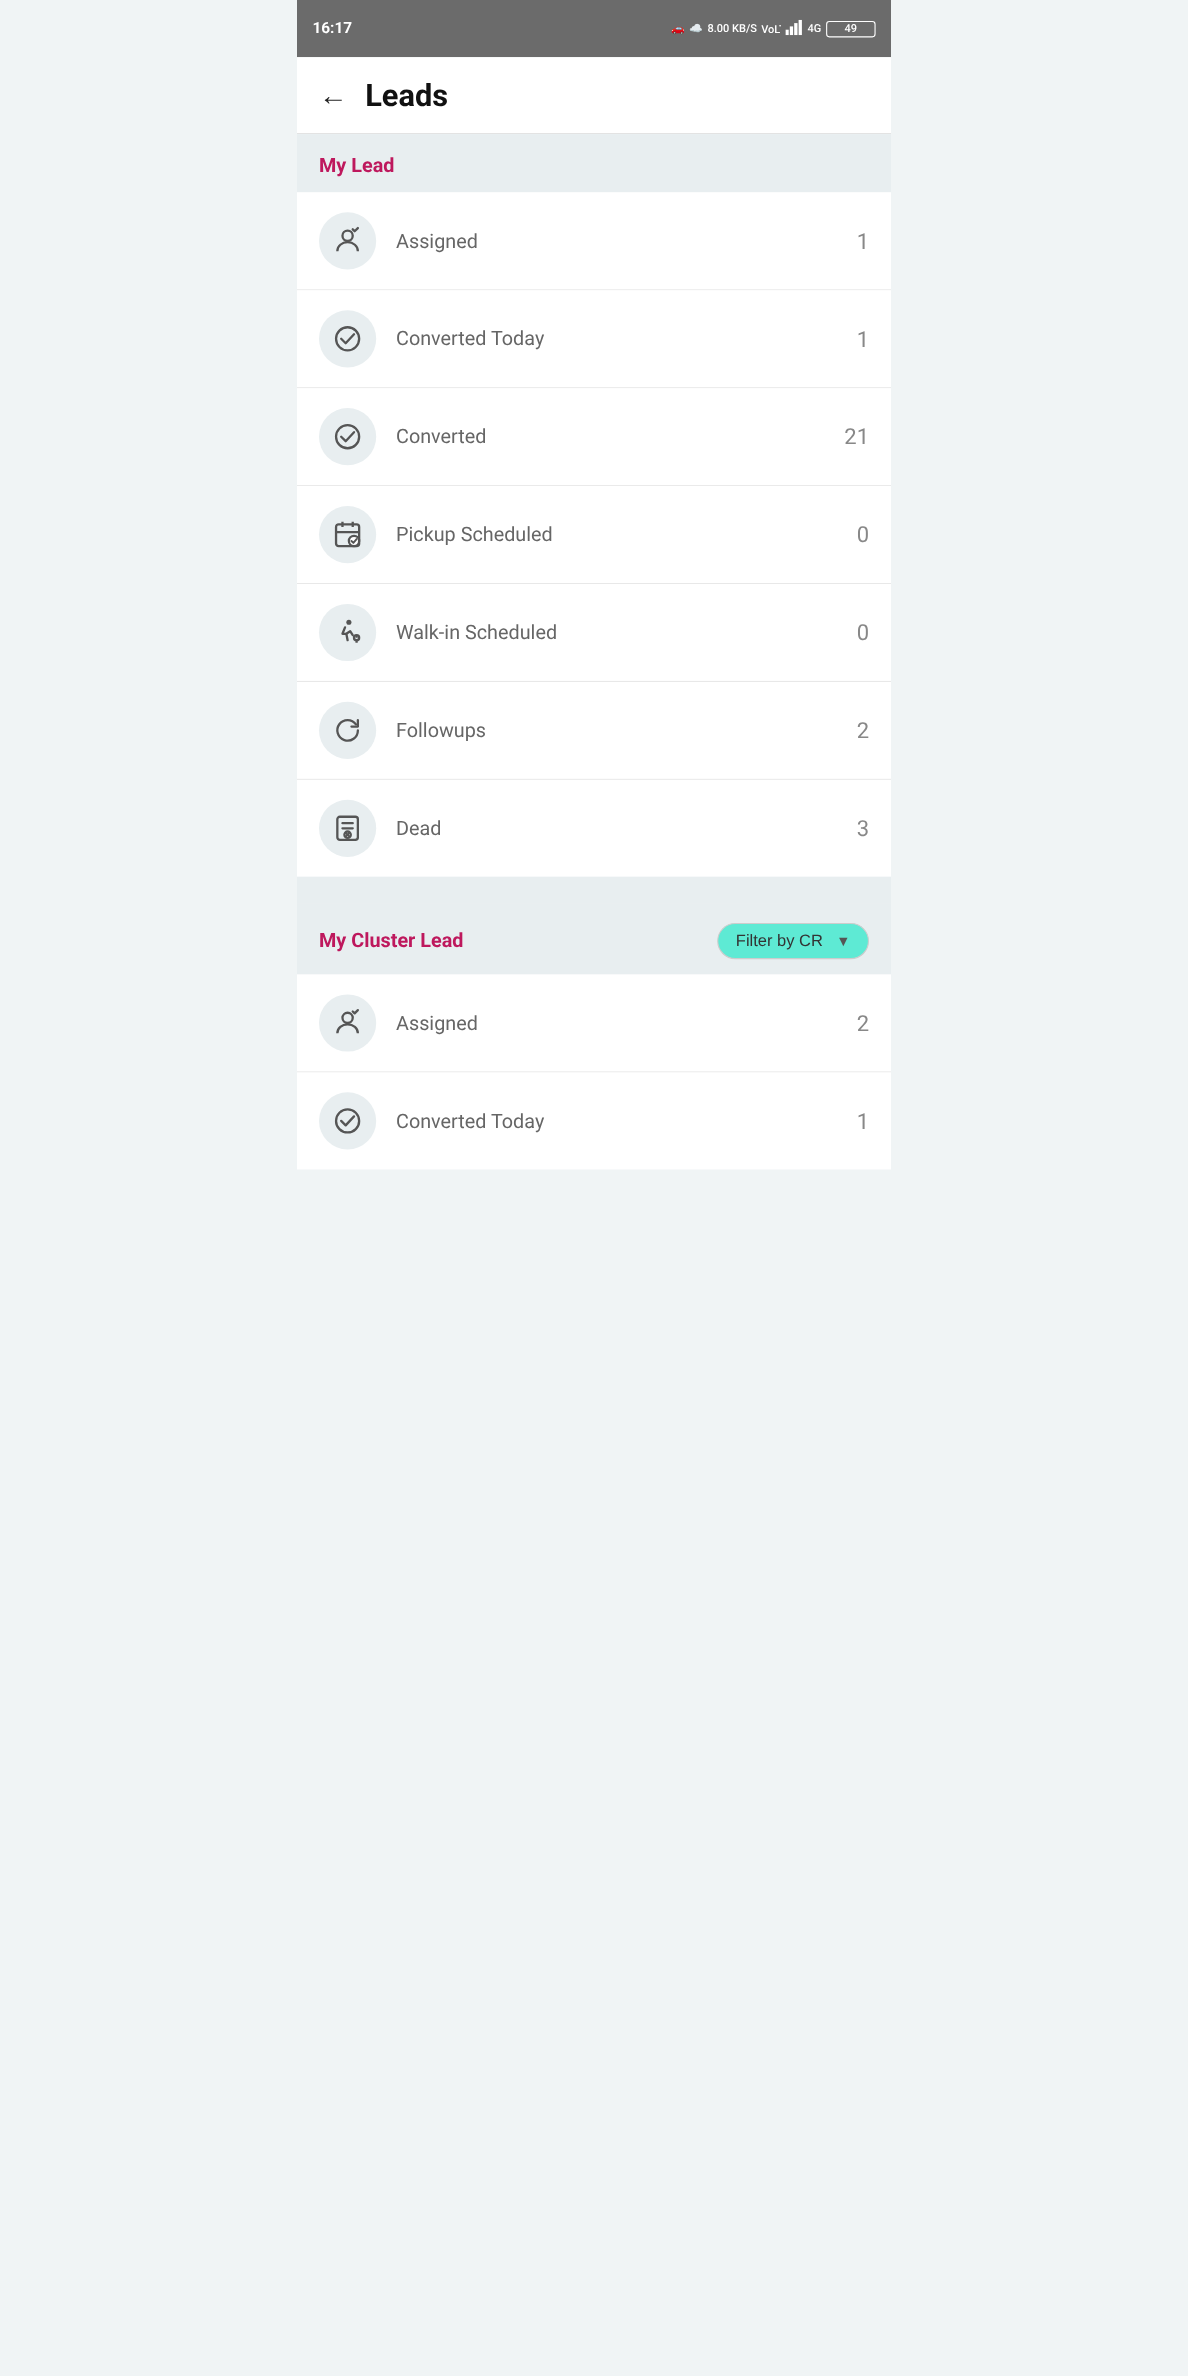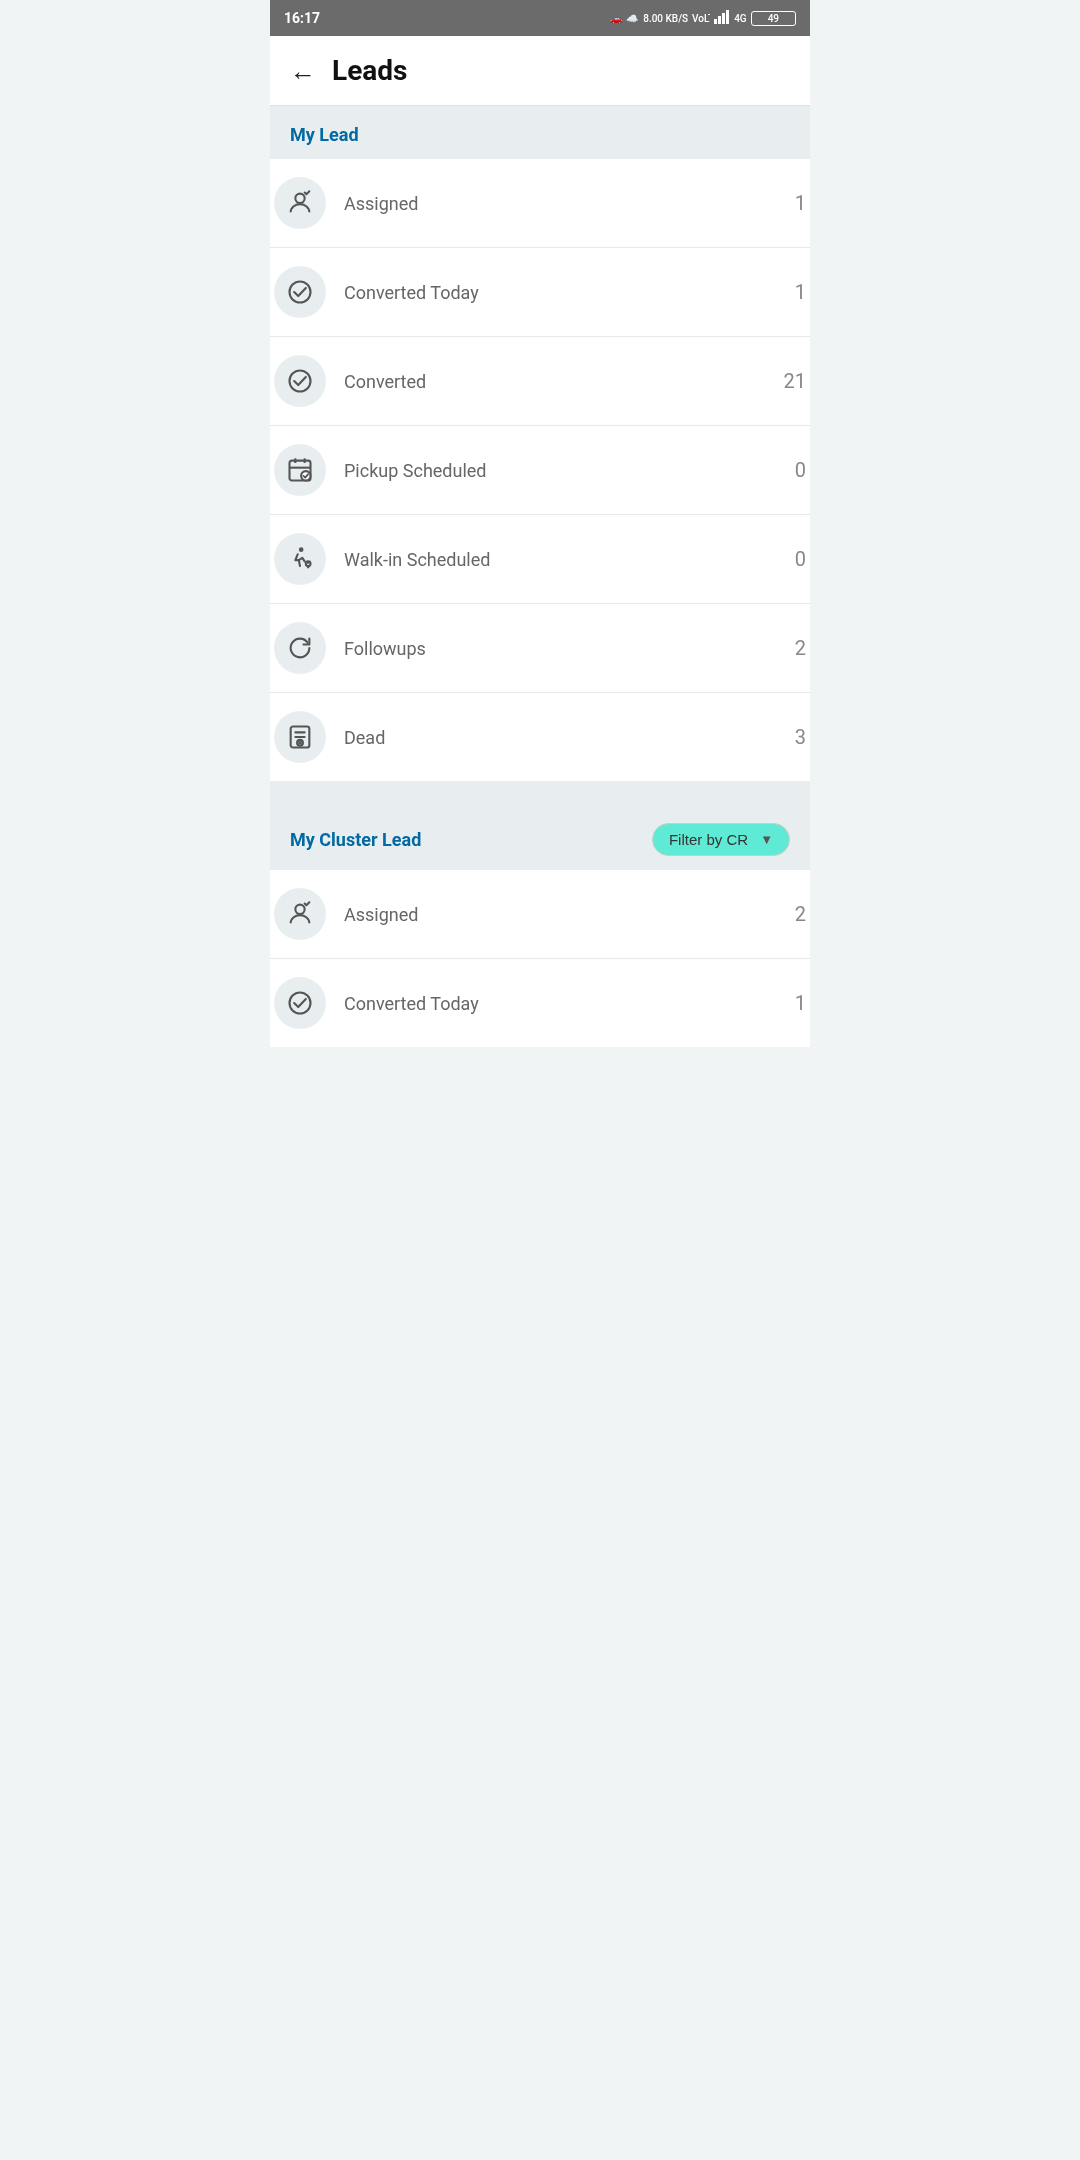--- a/index.html
+++ b/index.html
@@ -15,21 +15,21 @@
     }
 
     
     .status-bar {
       background: #6b6b6b;
       color: white;
       display: flex;
       justify-content: space-between;
       align-items: center;
       padding: 6px 14px;
-      height: 36px;
+      height: 52px;
       font-size: 12px;
       font-weight: 500;
     }
 
     .status-left {
       font-size: 14px;
       font-weight: bold;
     }
 
     .status-right {
@@ -69,21 +69,21 @@
       background: #e8eef0;
       padding: 18px 20px 14px 20px;
       display: flex;
       align-items: center;
       justify-content: space-between;
     }
 
     .section-title {
       font-size: 18px;
       font-weight: bold;
-      color: #0369a1;
+      color: #be185d;
     }
 
     .filter-btn {
       display: flex;
       align-items: center;
       gap: 12px;
       background: #5eead4;
       border: 1.5px solid #ccc;
       border-radius: 24px;
       padding: 7px 16px;
@@ -99,21 +99,21 @@
 
     
     .lead-list {
       background: white;
       margin: 0;
     }
 
     .lead-item {
       display: flex;
       align-items: center;
-      padding: 18px 4px;
+      padding: 18px 20px;
       border-bottom: 1px solid #e8e8e8;
       background: white;
       cursor: pointer;
     }
 
     .lead-item:last-child {
       border-bottom: none;
     }
 
     .icon-circle {

